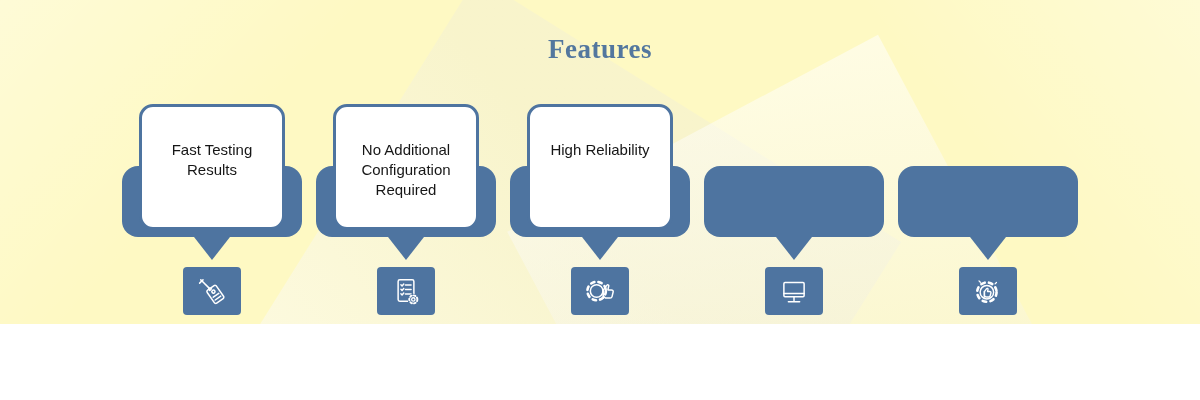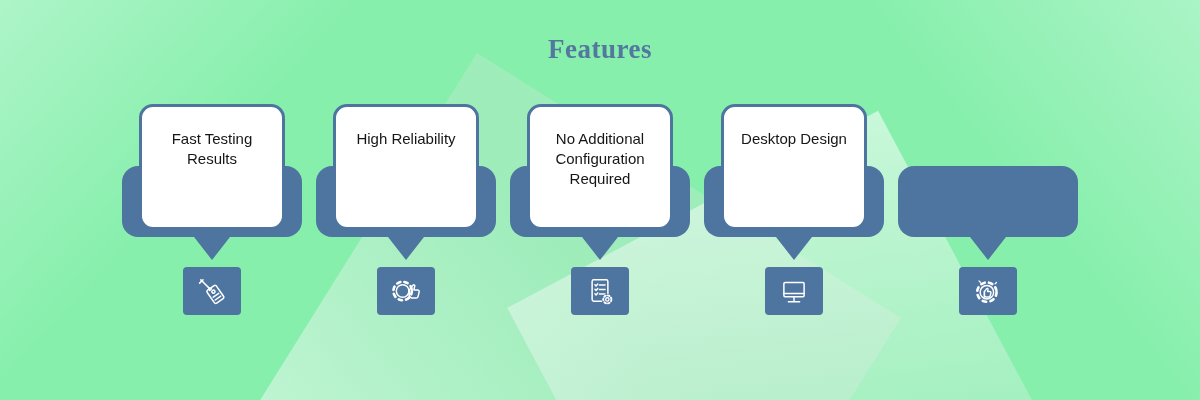--- a/index.html
+++ b/index.html
@@ -1,21 +1,21 @@
 <!DOCTYPE html>
 <html><head>
 <meta charset="utf-8">
 <style>
   * { margin:0; padding:0; box-sizing:border-box; }
   html,body { width:1200px; height:400px; }
   body { font-family:"Liberation Sans", sans-serif; }
 
   .canvas {
-    position:relative; width:1200px; height:400px;
-    background:#86efac; overflow:hidden;
+    position:relative; width:1200px; height:324px;
+    background:#fef9c3; overflow:hidden;
   }
 
   
   .bg-shape { position:absolute; pointer-events:none; }
   .bg-1 { width:700px; height:900px; left:-260px; top:-300px;
           background:linear-gradient(115deg, rgba(255,255,255,.75), rgba(255,255,255,0) 60%);
           transform:rotate(18deg); }
   .bg-2 { width:900px; height:700px; right:-300px; top:-200px;
           background:linear-gradient(245deg, rgba(255,255,255,.7), rgba(255,255,255,0) 55%);
           transform:rotate(-14deg); }
@@ -45,21 +45,21 @@
 
   .blue-back {
     position:absolute; left:0; right:0; top:62px; bottom:0;
     background:#4e74a0; border-radius:16px;
   }
 
   .white-card {
     position:absolute; left:17px; right:17px; top:0; height:126px;
     background:#ffffff; border:3px solid #4e74a0; border-radius:14px;
     display:flex; justify-content:center;
-    padding:22px 6px 0 6px; text-align:center;
+    padding:33px 6px 0 6px; text-align:center;
   }
 
   .card-label {
     font-size:15px; line-height:1.32; color:#161616; font-weight:500;
   }
 
   .tail {
     width:0; height:0;
     border-left:18px solid transparent;
     border-right:18px solid transparent;
@@ -108,38 +108,20 @@
           <path d="M13 13 l2.5 1 -1.5 1.5 -1-2.5z" fill="#ffffff"></path>
           <line x1="5" y1="9" x2="8" y2="6"></line>
         </svg>
       </div>
     </div>
 
     <div class="feature">
       <div class="card-wrap">
         <div class="blue-back"></div>
         <div class="white-card">
-          <span class="card-label">High Reliability</span>
-        </div>
-      </div>
-      <div class="tail"></div>
-      <div class="icon-box">
-        <svg width="36" height="36" viewBox="0 0 32 32" fill="none" stroke="#ffffff" stroke-linecap="round" stroke-linejoin="round">
-          <circle cx="13" cy="16" r="8.2" stroke-width="2.6" stroke-dasharray="3.4 4.1"></circle>
-          <circle cx="13" cy="16" r="5.6" stroke-width="1.5"></circle>
-          <path stroke-width="1.5" d="M19 15 l3.2-4.2 c.5-.7 1.8-.2 1.6.7 l-.8 3.5 h3.2 c1 0 1.7.9 1.5 1.8 l-1 4.2 c-.2.8-.9 1.3-1.7 1.3 h-4 l-2-1.5z"></path>
-          <line x1="19" y1="15" x2="19" y2="22.5" stroke-width="1.5"></line>
-        </svg>
-      </div>
-    </div>
-
-    <div class="feature">
-      <div class="card-wrap">
-        <div class="blue-back"></div>
-        <div class="white-card">
           <span class="card-label">No Additional Configuration Required</span>
         </div>
       </div>
       <div class="tail"></div>
       <div class="icon-box">
         <svg width="36" height="36" viewBox="0 0 32 32" fill="none" stroke="#ffffff" stroke-width="1.5" stroke-linecap="round" stroke-linejoin="round">
           <rect x="9" y="6" width="14" height="19" rx="1.5"></rect>
           <polyline points="11.5,10.5 12.5,11.5 14,9.8"></polyline>
           <line x1="15.5" y1="10.7" x2="20.5" y2="10.7"></line>
           <polyline points="11.5,14.5 12.5,15.5 14,13.8"></polyline>
@@ -150,22 +132,37 @@
           <circle cx="22.5" cy="23.5" r="3.6" stroke-width="1.9" stroke-dasharray="1.7 2.1"></circle>
           <circle cx="22.5" cy="23.5" r="1.5" stroke-width="1.3"></circle>
         </svg>
       </div>
     </div>
 
     <div class="feature">
       <div class="card-wrap">
         <div class="blue-back"></div>
         <div class="white-card">
-          <span class="card-label">Desktop Design</span>
+          <span class="card-label">High Reliability</span>
         </div>
+      </div>
+      <div class="tail"></div>
+      <div class="icon-box">
+        <svg width="36" height="36" viewBox="0 0 32 32" fill="none" stroke="#ffffff" stroke-linecap="round" stroke-linejoin="round">
+          <circle cx="13" cy="16" r="8.2" stroke-width="2.6" stroke-dasharray="3.4 4.1"></circle>
+          <circle cx="13" cy="16" r="5.6" stroke-width="1.5"></circle>
+          <path stroke-width="1.5" d="M19 15 l3.2-4.2 c.5-.7 1.8-.2 1.6.7 l-.8 3.5 h3.2 c1 0 1.7.9 1.5 1.8 l-1 4.2 c-.2.8-.9 1.3-1.7 1.3 h-4 l-2-1.5z"></path>
+          <line x1="19" y1="15" x2="19" y2="22.5" stroke-width="1.5"></line>
+        </svg>
+      </div>
+    </div>
+
+    <div class="feature">
+      <div class="card-wrap">
+        <div class="blue-back"></div>
       </div>
       <div class="tail"></div>
       <div class="icon-box">
         <svg width="36" height="36" viewBox="0 0 32 32" fill="none" stroke="#ffffff" stroke-width="1.5" stroke-linecap="round" stroke-linejoin="round">
           <rect x="7" y="8.5" width="18" height="12.5" rx="1"></rect>
           <line x1="7" y1="18.2" x2="25" y2="18.2"></line>
           <line x1="16" y1="21" x2="16" y2="24.5"></line>
           <line x1="11" y1="25.5" x2="21" y2="25.5"></line>
         </svg>
       </div>

